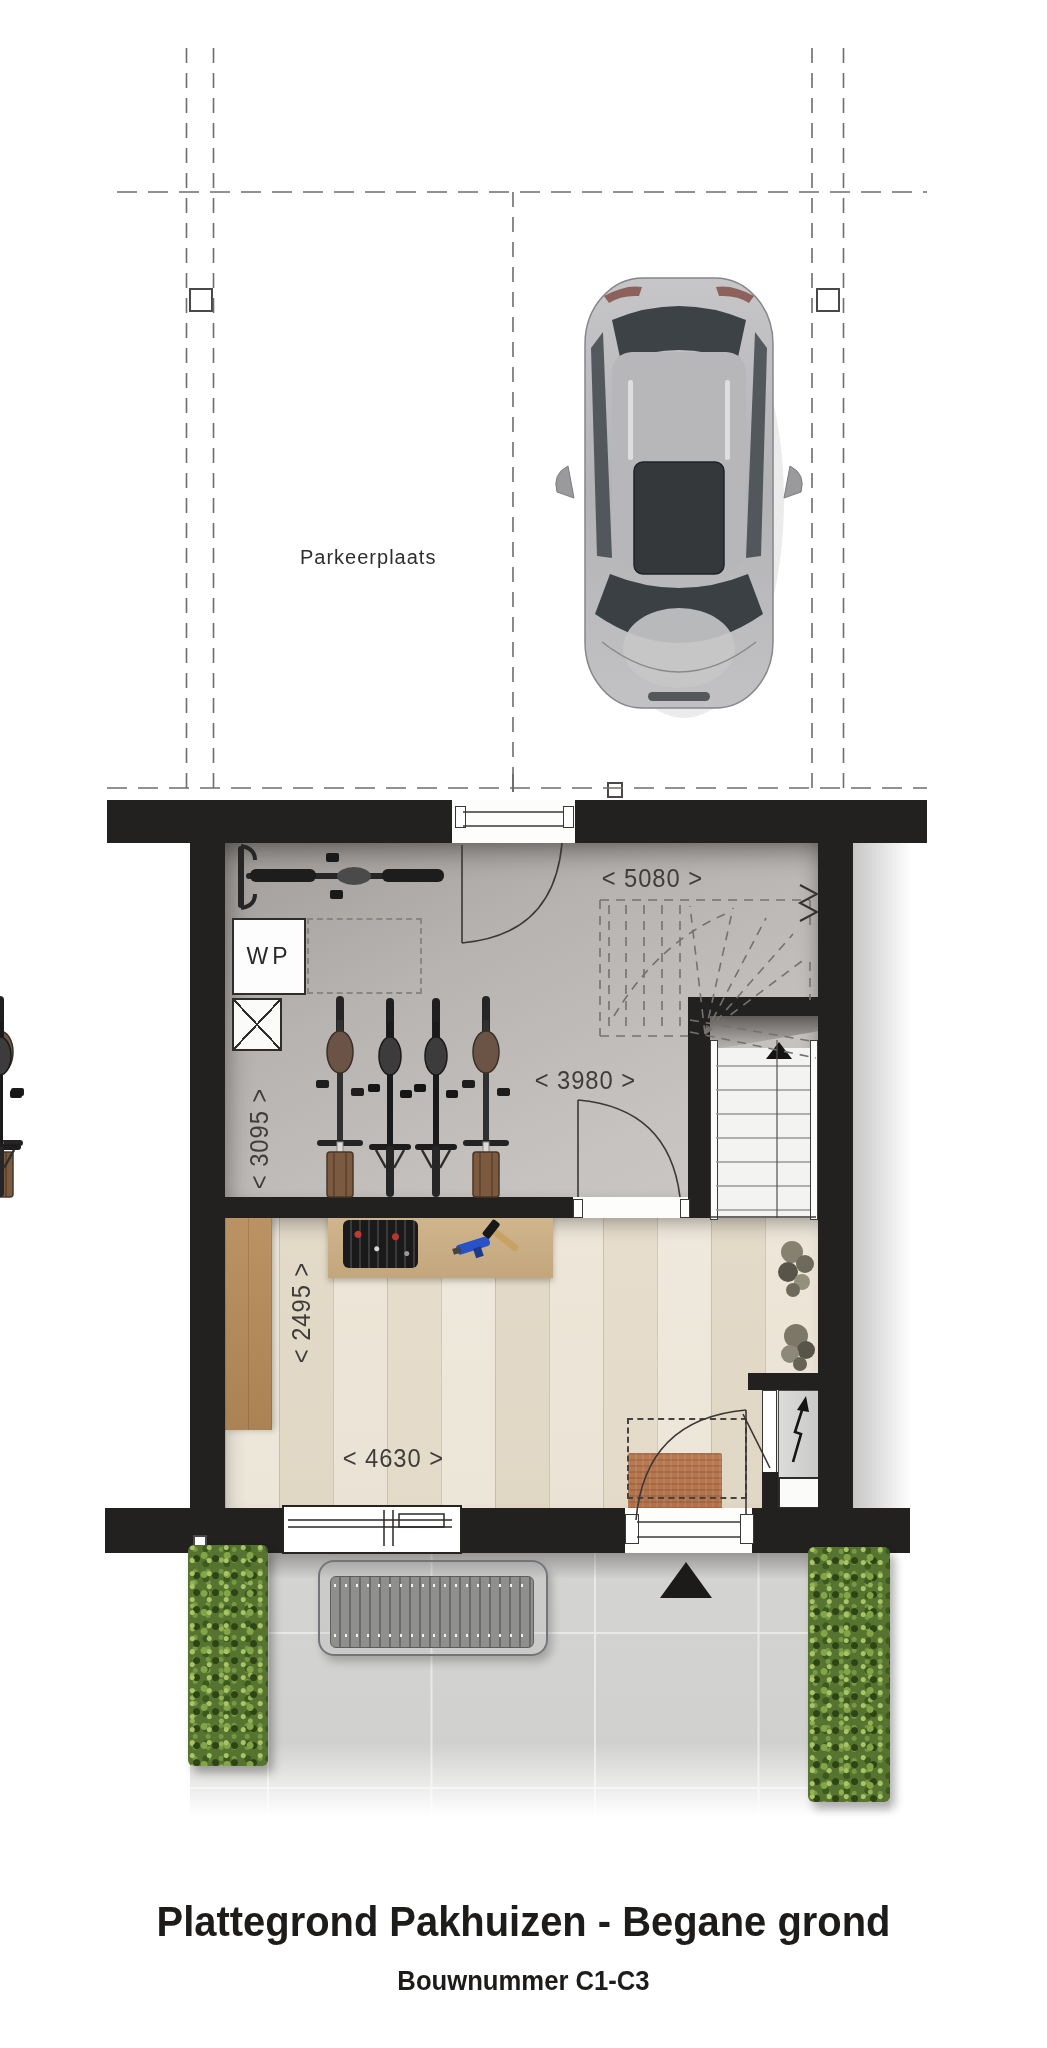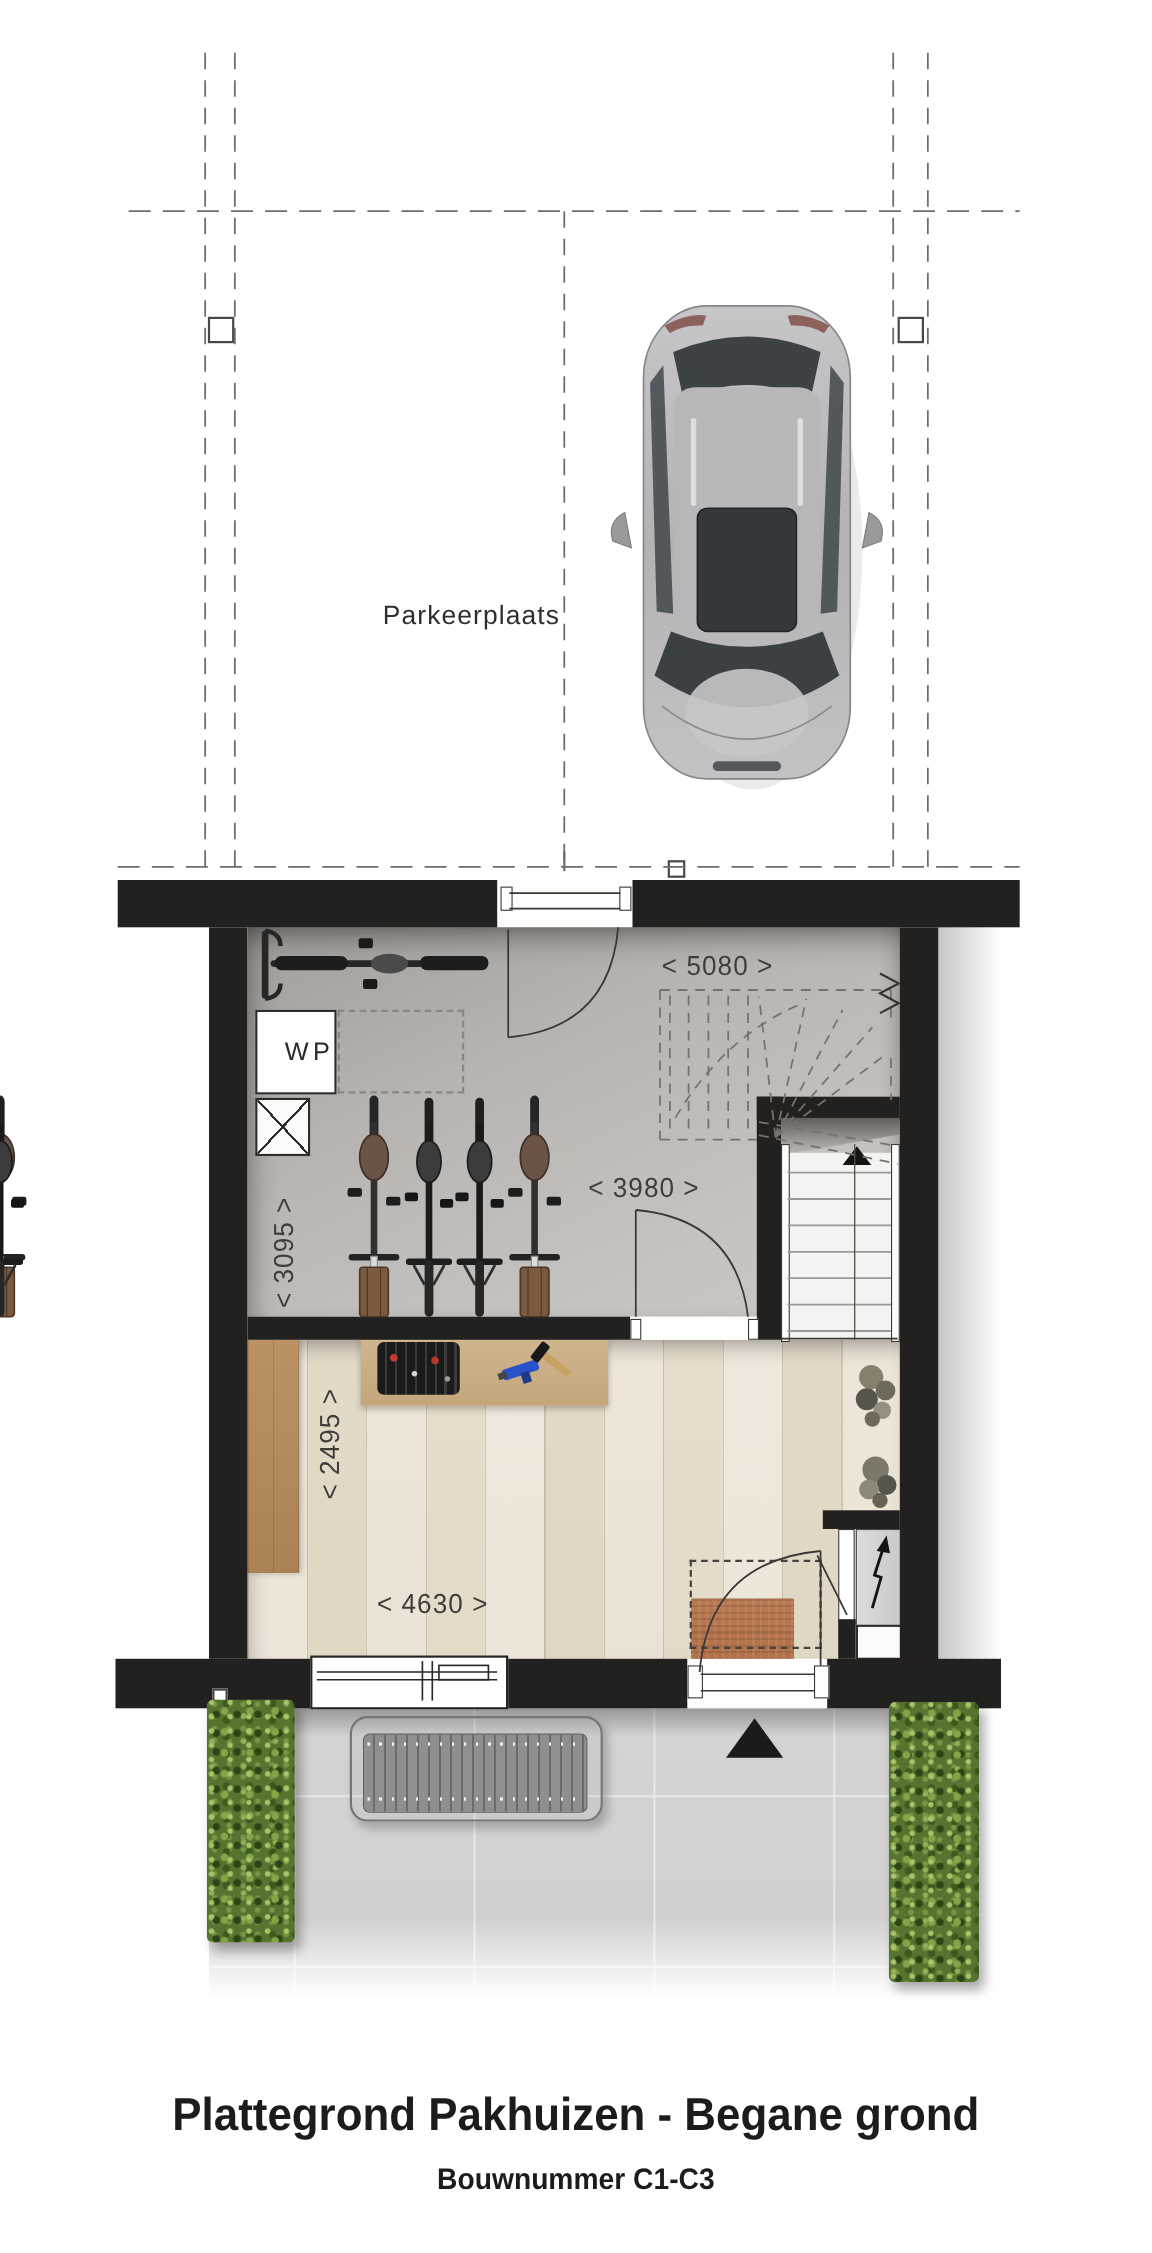--- a/index.html
+++ b/index.html
@@ -3,22 +3,22 @@
 <meta charset="utf-8">
 <style>
   html,body{margin:0;padding:0;background:#ffffff;}
   #canvas{position:relative;width:1047px;height:2048px;background:#ffffff;overflow:hidden;
           font-family:"Liberation Sans", sans-serif;}
   .abs{position:absolute;}
   .wall{background:#232120;}
   .dim-label{color:#3f3d3b;font-size:25px;letter-spacing:1px;white-space:nowrap;
              transform:scaleX(.95);transform-origin:center;}
   .dim-vert{transform:rotate(-90deg) scaleX(.95);transform-origin:center;}
-  .park-label{color:#2e2e2e;font-size:24px;letter-spacing:1px;white-space:nowrap;margin-left:48px;}
-  .wp-box{background:#fdfdfd;border:2px solid #2f2d2b;display:flex;align-items:center;justify-content:flex-end;
+  .park-label{color:#2e2e2e;font-size:20px;letter-spacing:1px;white-space:nowrap;}
+  .wp-box{background:#fdfdfd;border:2px solid #2f2d2b;display:flex;align-items:center;justify-content:center;
           color:#2b2a29;font-size:23px;letter-spacing:4px;}
   .x-box{background:#fbfbfa;border:2px solid #2f2d2b;
          background-image:linear-gradient(to top right, transparent calc(50% - 1px), #2f2d2b calc(50% - 1px) calc(50% + 1px), transparent calc(50% + 1px)),
                           linear-gradient(to bottom right, transparent calc(50% - 1px), #2f2d2b calc(50% - 1px) calc(50% + 1px), transparent calc(50% + 1px));}
   .dashed-rect{border:2px dashed #8a8782;}
   .door-dash{border:2px dashed #45423f;}
   .sq-marker{background:#ffffff;border:2px solid #4a4847;}
   .garage-floor{background:linear-gradient(155deg,#a19d9a 0%,#b7b3b0 35%,#c6c2bf 75%,#ccc8c5 100%);
                 box-shadow:inset 0 22px 26px -14px rgba(0,0,0,.4), inset 22px 0 26px -18px rgba(0,0,0,.3), inset -14px 0 20px -14px rgba(0,0,0,.25);}
   .wood-floor{background:

